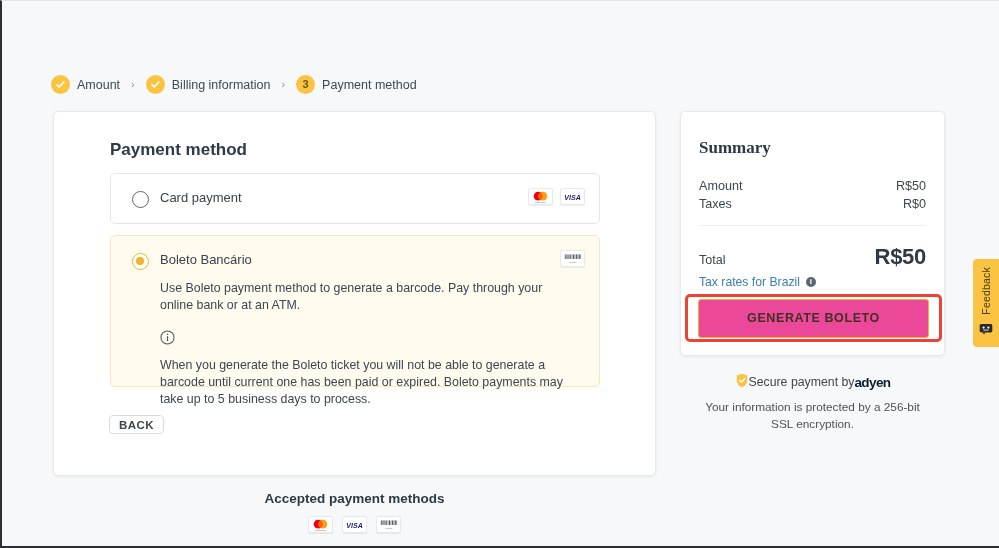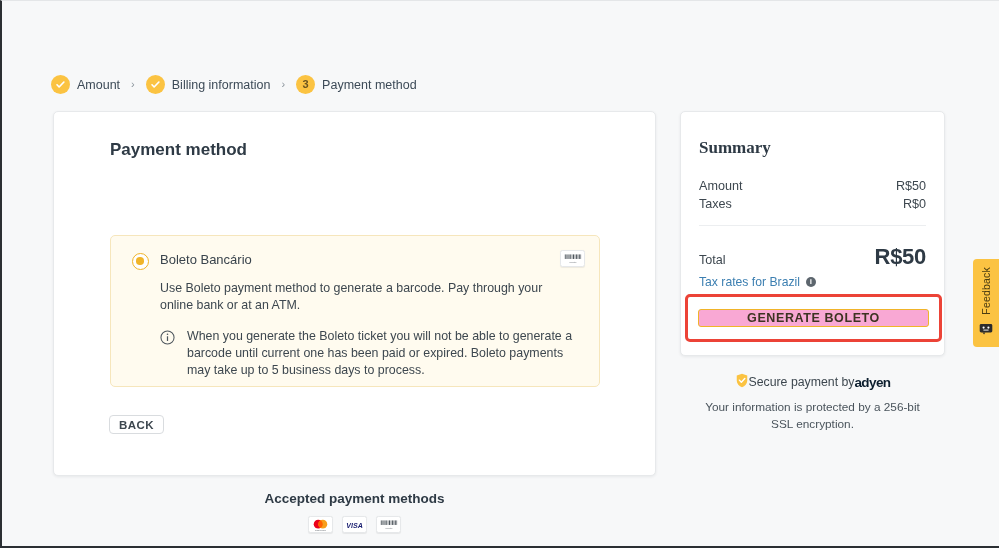--- a/index.html
+++ b/index.html
@@ -100,21 +100,21 @@
     overflow: hidden;
   }
   .brand svg { display: block; }
 
   .boleto-body {
     position: absolute; left: 49px; top: 44px; right: 26px;
     font-size: 12.4px; line-height: 17px; color: #3d474f;
   }
   .boleto-note {
     position: absolute; left: 49px; top: 92px; right: 20px;
-    display: flex; gap: 12px;
+    display: flex; gap: 12px; flex-direction: column;
   }
   .info-circle {
     flex: 0 0 auto; width: 15px; height: 15px; margin-top: 2px;
   }
   .boleto-note-text {
     font-size: 12.4px; line-height: 17px; color: #3d474f;
   }
 
   .back-btn {
     position: absolute; left: 106px; top: 413px;
@@ -159,22 +159,22 @@
   }
 
   
   .cta-wrap {
     position: absolute; left: 4px; top: 182px; width: 257px; height: 48px;
     border: 3px solid #ec4337; border-radius: 5px;
     background: #ffffff;
     display: flex; align-items: center; justify-content: center;
   }
   .cta-btn {
-    width: 231px; height: 18px;
-    background: #f9a8d4; border: 1px solid #f0b429; border-radius: 3px;
+    width: 231px; height: 39px;
+    background: #ec4899; border: 1px solid #f0b429; border-radius: 3px;
     color: #3d3322; font-size: 12.5px; font-weight: bold; letter-spacing: 0.6px;
     font-family: "Liberation Sans", sans-serif;
     cursor: pointer;
     display: flex; align-items: center; justify-content: center;
   }
 
   
   .secure {
     position: absolute; left: 678px; top: 372px; width: 265px;
     text-align: center;
@@ -245,20 +245,39 @@
     <span class="step-sep">›</span>
     <div class="step">
       <span class="step-badge num">3</span>
       <span class="step-label">Payment method</span>
     </div>
   </div>
 
   <div class="card" id="payment-card">
     <div class="card-heading">Payment method</div>
 
+    <div class="option" id="option-card">
+      <span class="radio"></span>
+      <span class="opt-label">Card payment</span>
+      <span class="opt-brands">
+        <span class="brand">
+          <svg width="19" height="12" viewBox="0 0 22 14">
+            <circle cx="8.3" cy="6" r="5.2" fill="#eb001b"></circle>
+            <circle cx="13.7" cy="6" r="5.2" fill="#f79e1b"></circle>
+            <path d="M11 1.5a5.2 5.2 0 000 9 5.2 5.2 0 000-9z" fill="#ff5f00"></path>
+            <text x="11" y="13.6" font-size="2.6" fill="#6b7077" text-anchor="middle" font-family="Liberation Sans, sans-serif">mastercard</text>
+          </svg>
+        </span>
+        <span class="brand">
+          <svg width="23" height="12" viewBox="0 0 26 12">
+            <text x="13" y="9" font-size="8" font-weight="bold" font-style="italic" fill="#1a1f71" text-anchor="middle" font-family="Liberation Sans, sans-serif">VISA</text>
+          </svg>
+        </span>
+      </span>
+    </div>
 
     <div class="option" id="option-boleto">
       <span class="radio checked"></span>
       <span class="opt-label">Boleto Bancário</span>
       <span class="opt-brands">
         <span class="brand">
           <svg width="20" height="13" viewBox="0 0 22 14">
             <g fill="#4d555c">
               <rect x="2" y="2.5" width="1" height="5"></rect>
                 <rect x="3.6" y="2.5" width="0.6" height="5"></rect>

